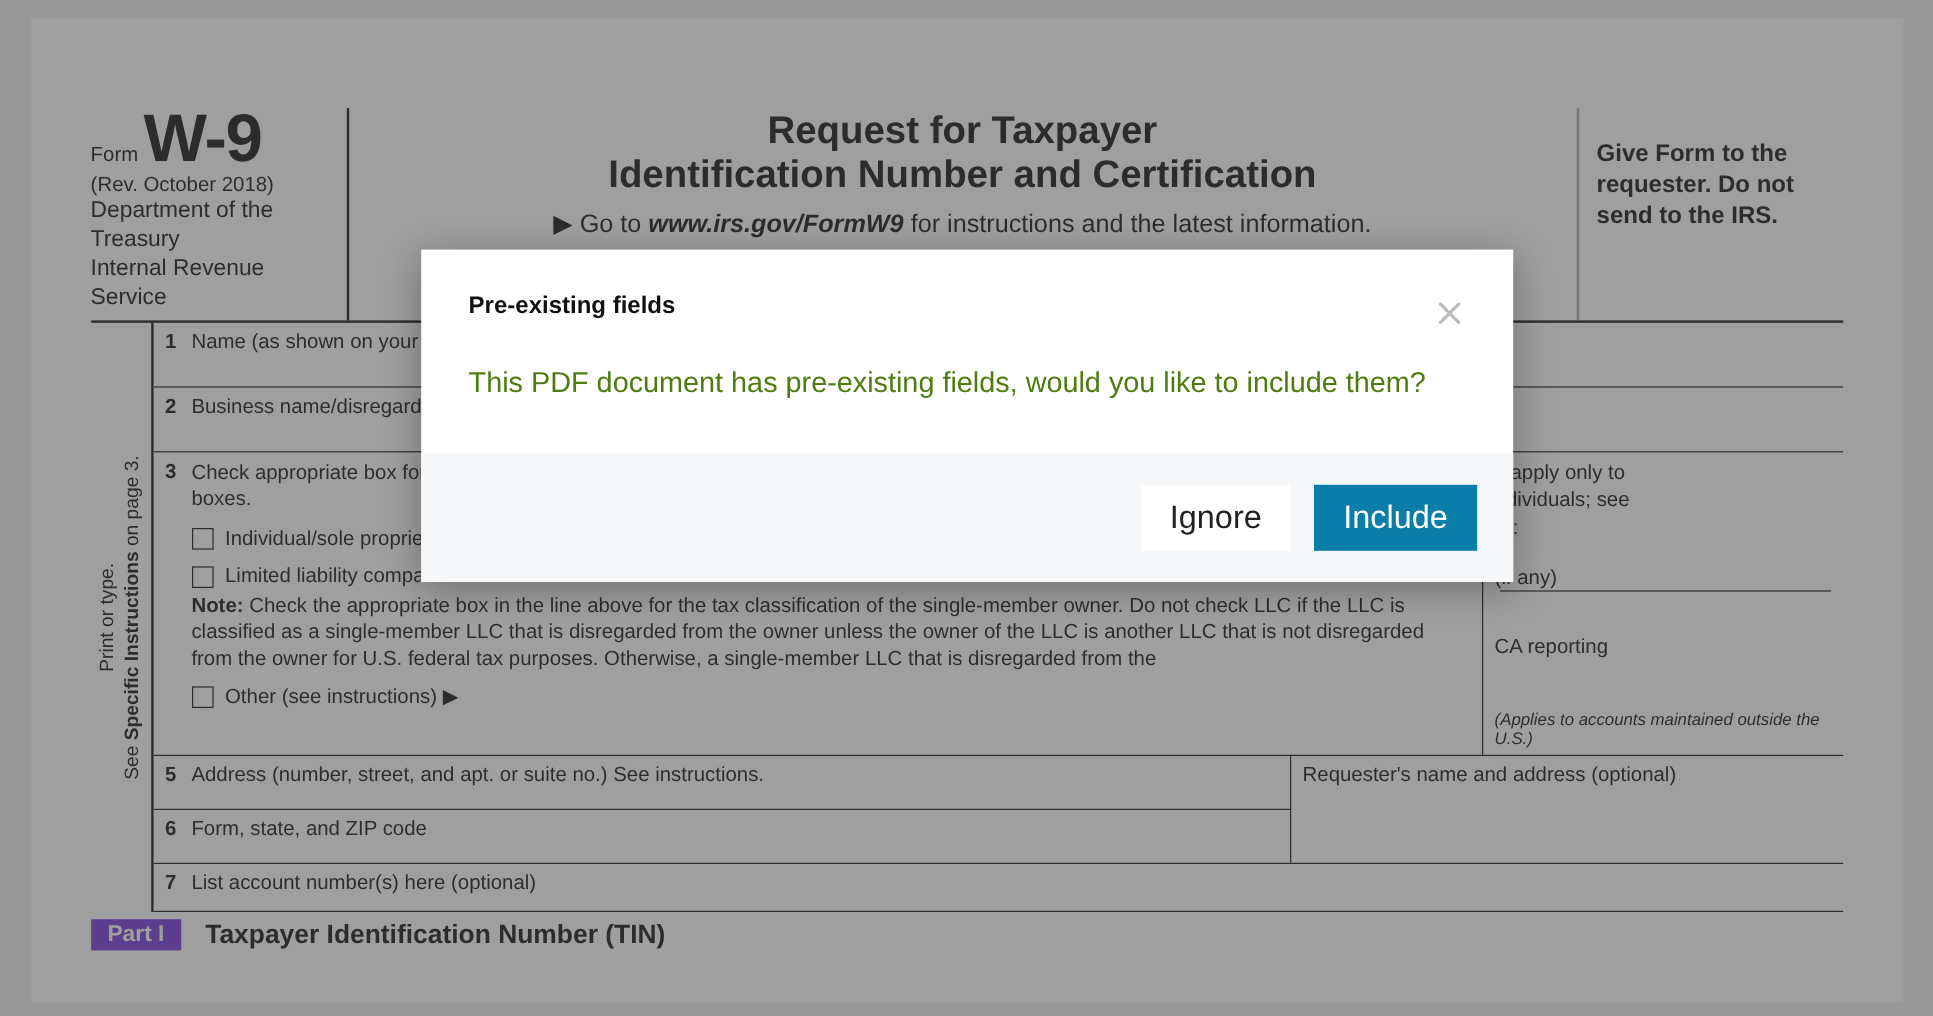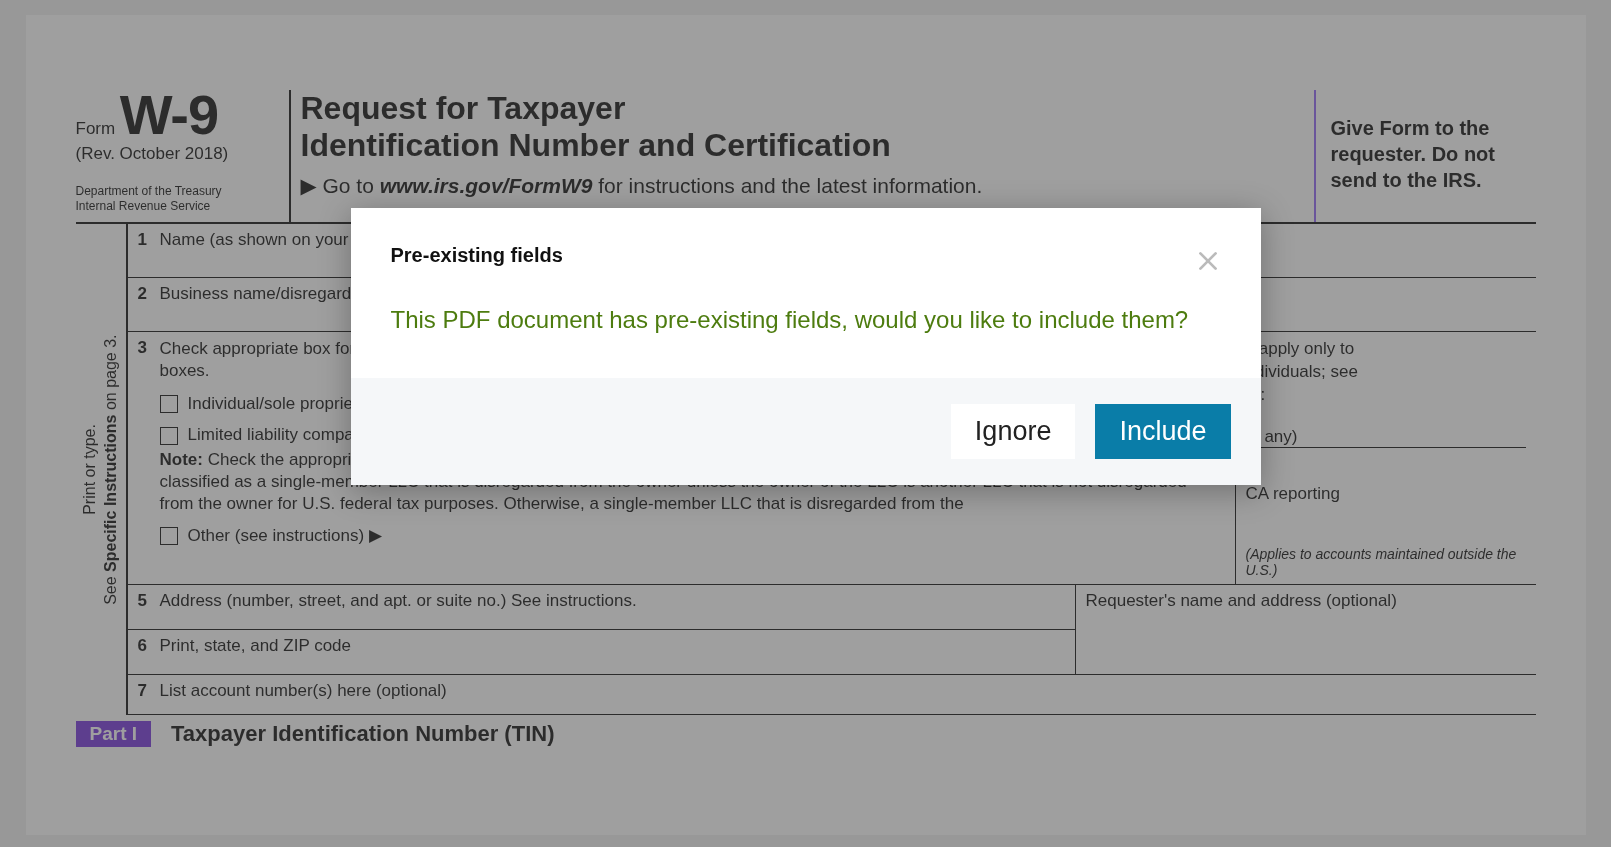--- a/index.html
+++ b/index.html
@@ -29,25 +29,26 @@
     border-bottom: 2px solid #000;
   }
   .header-left {
     width: 215px;
     border-right: 2px solid #000;
     padding-bottom: 8px;
   }
   .form-label { font-size: 17px; display: inline-block; }
   .form-number { font-size: 56px; font-weight: 900; letter-spacing: -1px; display: inline-block; line-height: 0.9; }
   .rev-line { font-size: 17px; margin-top: 4px; }
-  .dept-line { font-size: 12px; margin-top: 20px; line-height: 1.25; }
+  .dept-line { font-size: 19px; margin-top: 0; line-height: 1.25; }
   .header-center {
     flex: 1;
+    text-align: center;
     padding: 0 10px 8px;
-    border-right: 2px solid #8b5cf6;
+    border-right: 2px solid #a3a3a3;
   }
   .title-main {
     font-size: 32px;
     font-weight: 700;
     line-height: 1.15;
   }
   .goto-line { font-size: 21px; margin-top: 10px; }
   .header-right {
     width: 220px;
     padding: 25px 0 0 15px;
@@ -295,21 +296,21 @@
         </div>
 
         <div class="row-5-wrap">
           <div class="row-5-left">
             <div class="row-mini">
               <span class="row-num">5</span>
               <span class="row-text">Address (number, street, and apt. or suite no.) See instructions.</span>
             </div>
             <div class="row-mini" style="border-bottom:none">
               <span class="row-num">6</span>
-              <span class="row-text">Print, state, and ZIP code</span>
+              <span class="row-text">Form, state, and ZIP code</span>
             </div>
           </div>
           <div class="row-5-right">Requester's name and address (optional)</div>
         </div>
 
         <div class="row" style="min-height:40px">
           <span class="row-num">7</span>
           <span class="row-text">List account number(s) here (optional)</span>
         </div>
       </div>

